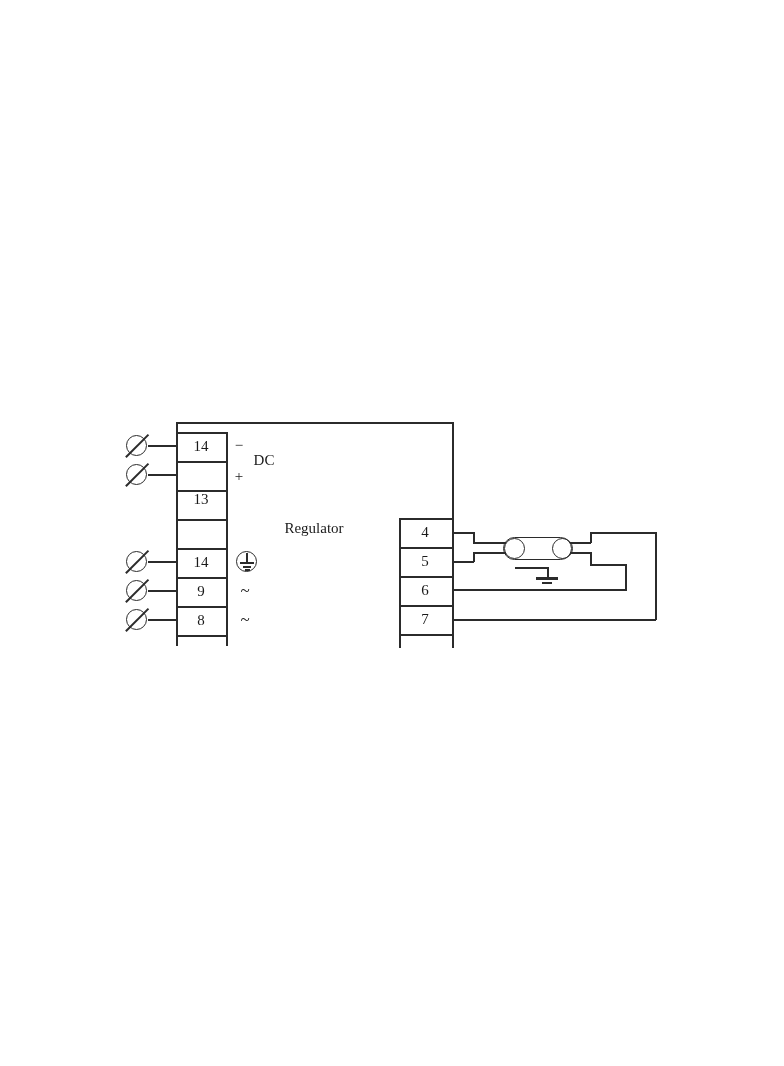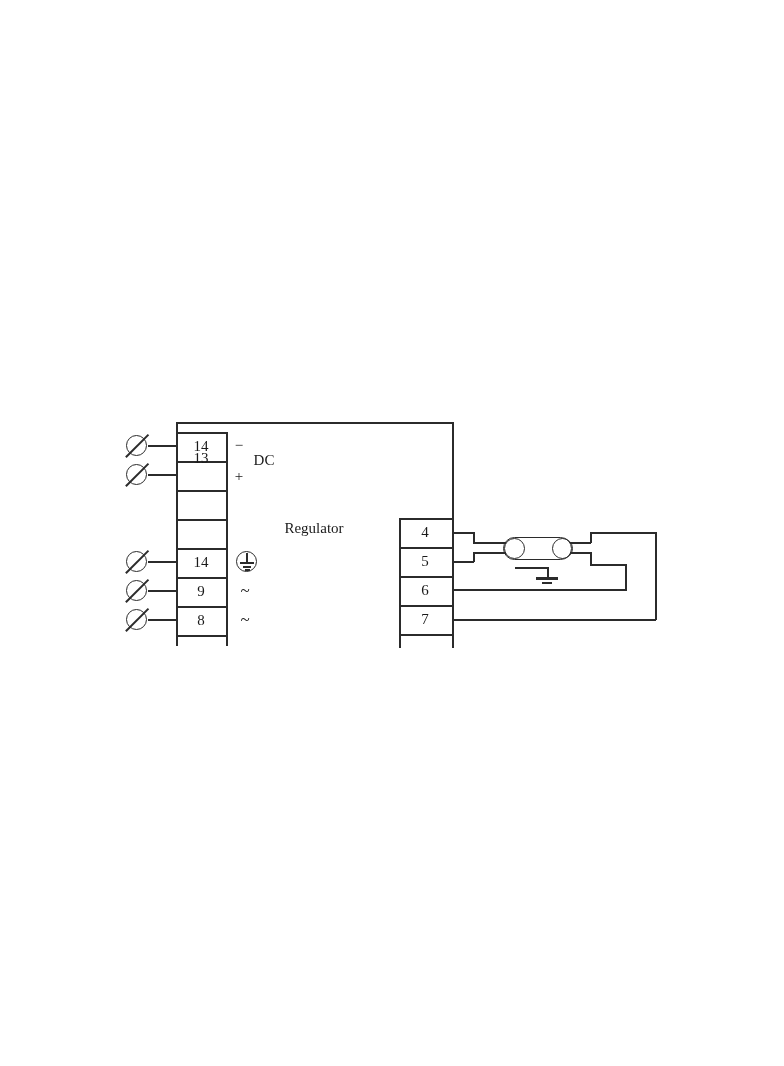--- a/index.html
+++ b/index.html
@@ -57,21 +57,21 @@
   <div class="h" style="left:176px;top:432px;width:50px"></div>
   <div class="h" style="left:176px;top:461px;width:50px"></div>
   <div class="h" style="left:176px;top:490px;width:50px"></div>
   <div class="h" style="left:176px;top:519px;width:50px"></div>
   <div class="h" style="left:176px;top:548px;width:50px"></div>
   <div class="h" style="left:176px;top:577px;width:50px"></div>
   <div class="h" style="left:176px;top:606px;width:50px"></div>
   <div class="h" style="left:176px;top:635px;width:50px"></div>
 
   <div class="lbl" style="left:186px;top:438px">14</div>
-  <div class="lbl" style="left:186px;top:450px">13</div>
+  <div class="lbl" style="left:186px;top:491px">13</div>
   <div class="lbl" style="left:186px;top:496px"></div>
   <div class="lbl" style="left:186px;top:525px"></div>
   <div class="lbl" style="left:186px;top:554px">14</div>
   <div class="lbl" style="left:186px;top:583px">9</div>
   <div class="lbl" style="left:186px;top:612px">8</div>
 
   <div class="circle" style="left:126px;top:435px"></div>
   <div class="slash" style="left:121px;top:445px"></div>
   <div class="h" style="left:148px;top:445px;width:28px"></div>
 

